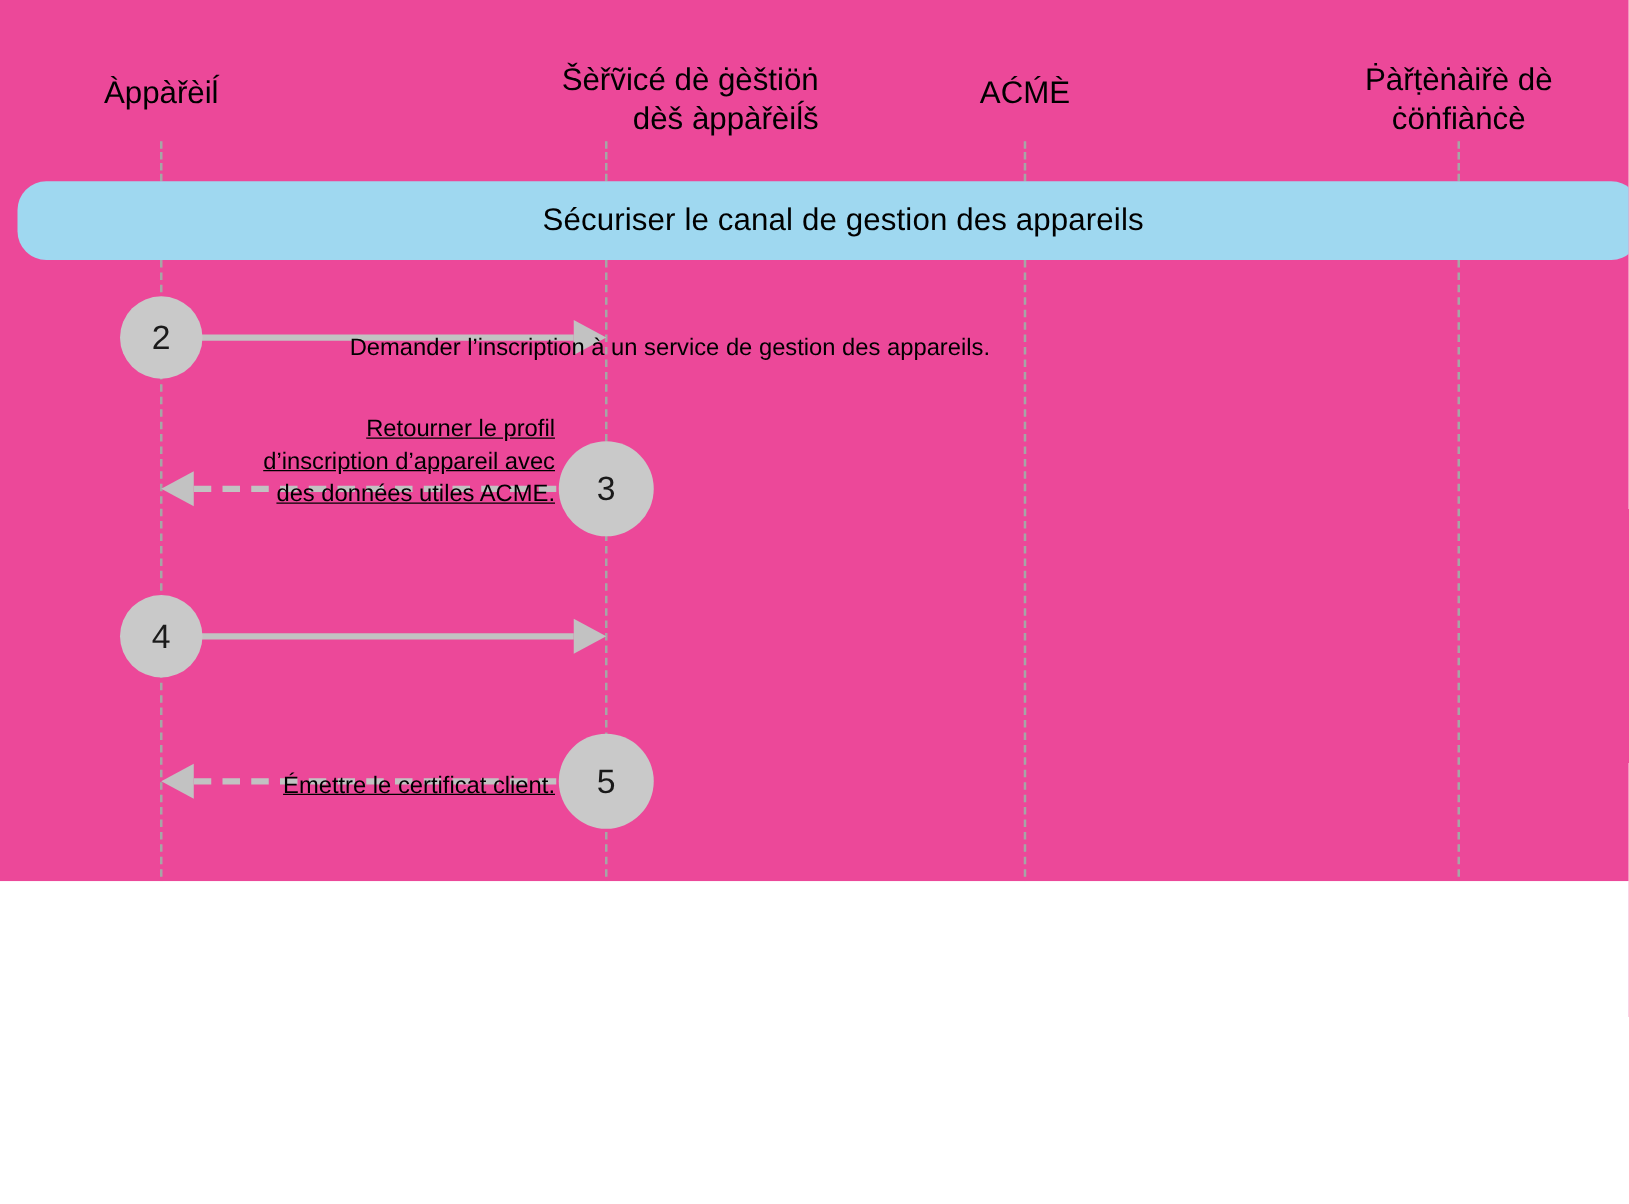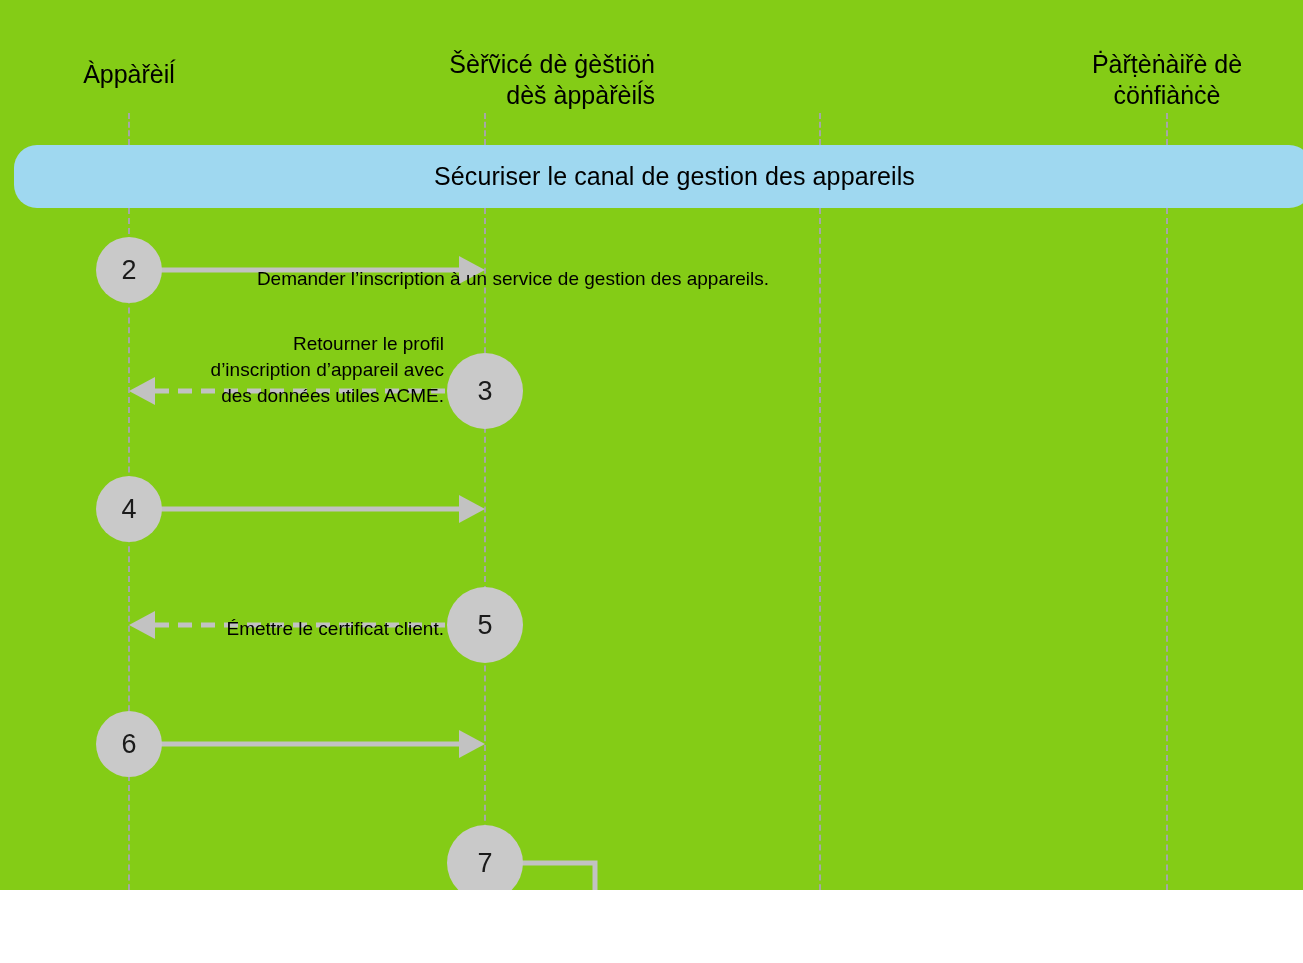--- a/index.html
+++ b/index.html
@@ -8,22 +8,22 @@
     padding: 0;
     background: #ffffff;
   }
   body {
     font-family: "Liberation Sans", sans-serif;
     -webkit-font-smoothing: antialiased;
   }
   #diagram {
     position: relative;
     width: 1303px;
-    height: 890px;
-    background: #84cc16;
+    height: 705px;
+    background: #ec4899;
     overflow: hidden;
   }
 
   
   .lane-header {
     position: absolute;
     text-align: center;
     font-size: 25px;
     line-height: 31px;
     color: #000000;
@@ -68,41 +68,44 @@
 
   
   .msg-label {
     position: absolute;
     font-size: 19px;
     line-height: 26px;
     color: #000000;
     white-space: pre-line;
     z-index: 4;
   }
-  .msg-label.align-left   { text-align: center; margin-left: 31px; }
-  .msg-label.align-right  { text-align: right; }
+  .msg-label.align-left   { text-align: right; }
+  .msg-label.align-right  { text-align: right; text-decoration: underline; }
 
   
   .arrow-svg {
     position: absolute;
     overflow: visible;
     z-index: 3;
   }
 </style>
 </head>
 <body>
 
 <div id="diagram">
 
   <div class="lane-header" style="left:129px; top:28px; width:300px;">
     <span>Àppàřèiĺ</span>
   </div>
   <div class="lane-header" style="left:485px; top:18px; width:340px;text-align:right;">
     <span>Šèřṽicé dè ġèštiöṅ
 dèš àppàřèiĺš</span>
+  </div>
+  <div class="lane-header" style="left:820px; top:28px; width:300px;">
+    <span>AĆḾÈ</span>
   </div>
   <div class="lane-header" style="left:1167px; top:18px; width:300px;">
     <span>Ṗàřṭèṅàiřè dè
 ċöṅfiàṅċè</span>
   </div>
 
   <div class="lifeline" style="left:129px;  top:113px; height:32px;"></div>
   <div class="lifeline" style="left:485px;  top:113px; height:32px;"></div>
   <div class="lifeline" style="left:820px;  top:113px; height:32px;"></div>
   <div class="lifeline" style="left:1167px; top:113px; height:32px;"></div>

